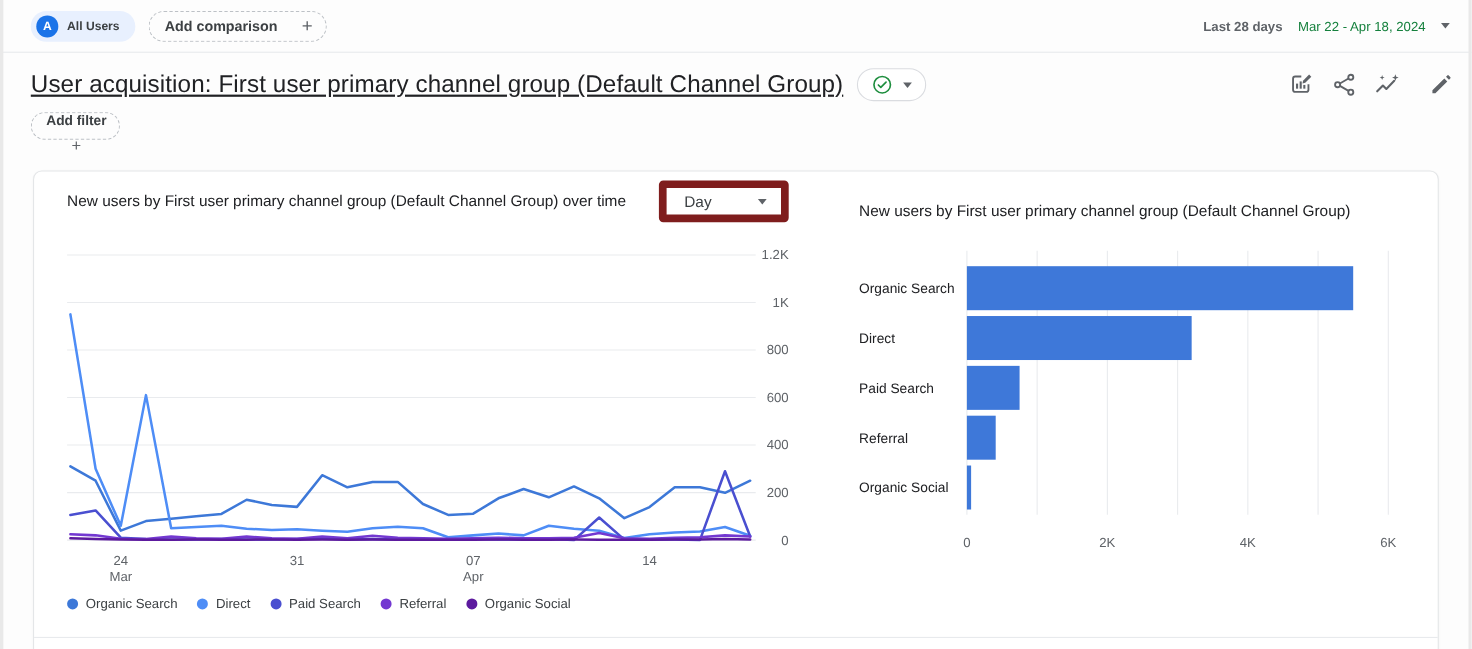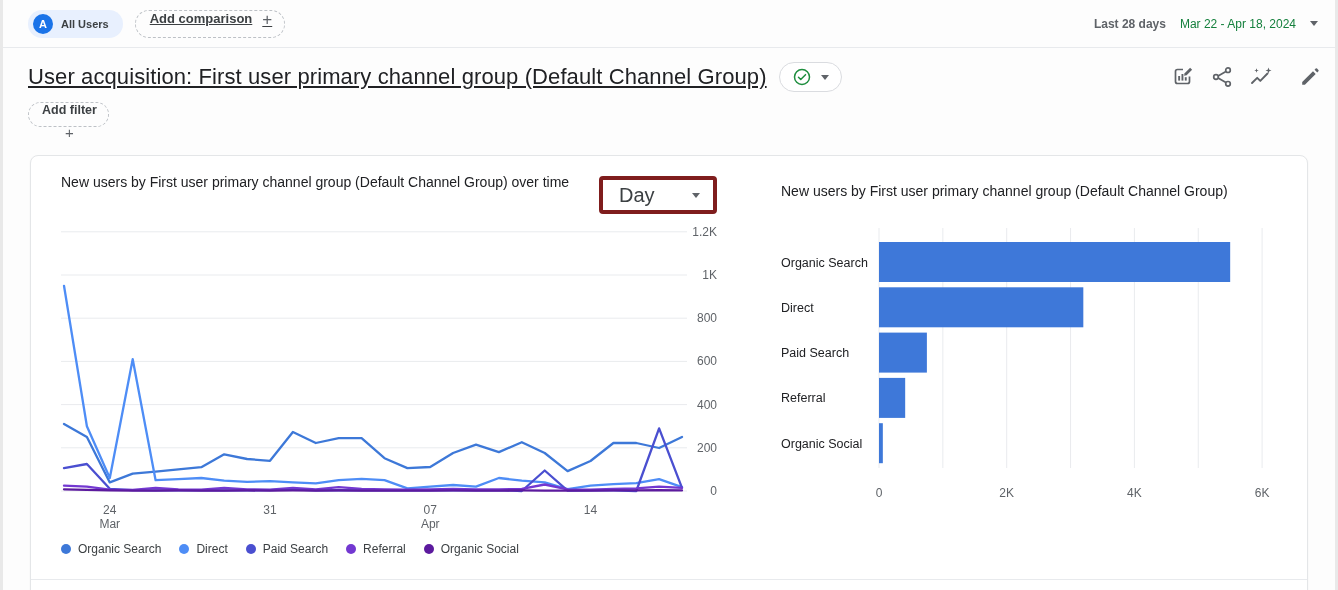--- a/index.html
+++ b/index.html
@@ -20,23 +20,23 @@
   .chip-allusers {
     display:flex; align-items:center; gap:8px; background:#e8f0fe;
     border-radius:16px; height:28px; padding:0 14px 0 5px; cursor:pointer;
   }
   .avatar {
     width:20px; height:20px; border-radius:50%; background:#1a73e8; color:#fff;
     font-size:11px; font-weight:bold; display:flex; align-items:center; justify-content:center;
   }
   .chip-label { font-size:11px; font-weight:600; color:#3c4043; }
   .chip-dashed {
-    display:flex; align-items:flex-start; gap:10px; border:1px dashed #bdc1c6;
+    display:flex; align-items:center; gap:22px; border:1px dashed #bdc1c6;
     border-radius:16px; height:28px; padding:0 12px 0 14px; margin-left:12px;
-    font-size:13px; font-weight:600; color:#3c4043; background:transparent; cursor:pointer;text-decoration:underline;
+    font-size:13px; font-weight:600; color:#3c4043; background:transparent; cursor:pointer;
   }
   .plus { font-size:17px; font-weight:400; color:#5f6368; line-height:1; }
   .date-area { margin-left:auto; display:flex; align-items:center; gap:14px; cursor:pointer; }
   .preset { font-size:12px; font-weight:700; color:#5f6368; }
   .range  { font-size:12px; color:#15803d; }
   .caret {
     width:0; height:0; border-left:4.5px solid transparent; border-right:4.5px solid transparent;
     border-top:5.5px solid #5f6368; display:inline-block;
   }
 
@@ -64,24 +64,24 @@
     position:absolute; top:155px; left:30px; width:1278px; height:560px;
     background:#fff; border:1px solid #e4e6e8; border-radius:8px;
     box-shadow:0 1px 2px rgba(0,0,0,0.05);
   }
   .left-chart-title {
     position:absolute; top:16px; left:30px; width:525px;
     font-size:14px; line-height:21px; color:#202124;
   }
   .right-chart-title { position:absolute; top:27px; left:750px; font-size:14px; color:#202124; }
   .day-select {
-    position:absolute; top:20px; left:568px; width:118px; height:38px;
-    border:4px solid #7f1d1d; border-radius:4px; background:#fff; cursor:pointer;
+    position:absolute; top:8px; left:568px; width:118px; height:38px;
+    border:7px solid #7f1d1d; border-radius:4px; background:#fff; cursor:pointer;
     display:flex; align-items:center; justify-content:space-between; padding:0 13px 0 16px;
-    font-size:20px; color:#3c4043;
+    font-size:14px; color:#3c4043;
   }
   svg.line-chart { position:absolute; top:52px; left:0; }
   svg.bar-chart  { position:absolute; top:60px; left:710px; }
   .legend { position:absolute; top:386px; left:30px; display:flex; gap:18px; align-items:center; }
   .legend-item { display:flex; align-items:center; gap:7px; font-size:12px; color:#3c4043; }
   .dot { width:10px; height:10px; border-radius:50%; flex:0 0 auto; }
   .card-divider { position:absolute; top:423px; left:0; width:100%; height:1px; background:#e8eaed; }
 </style>
 </head>
 <body>

